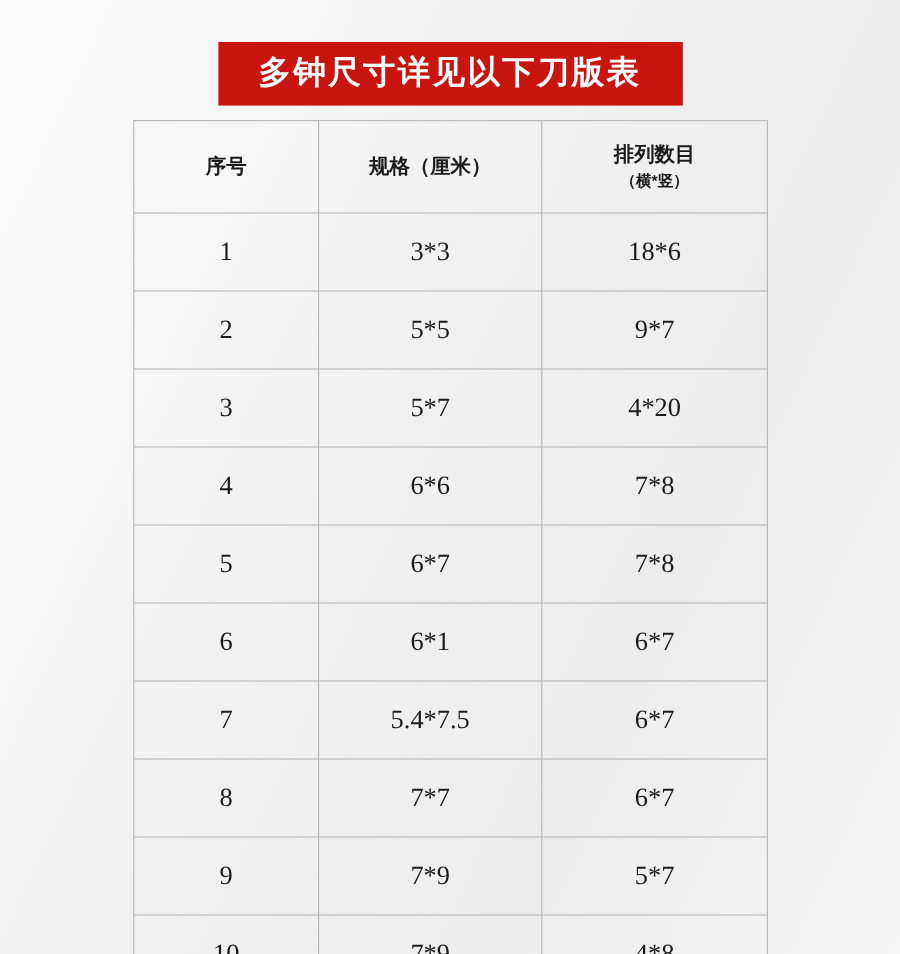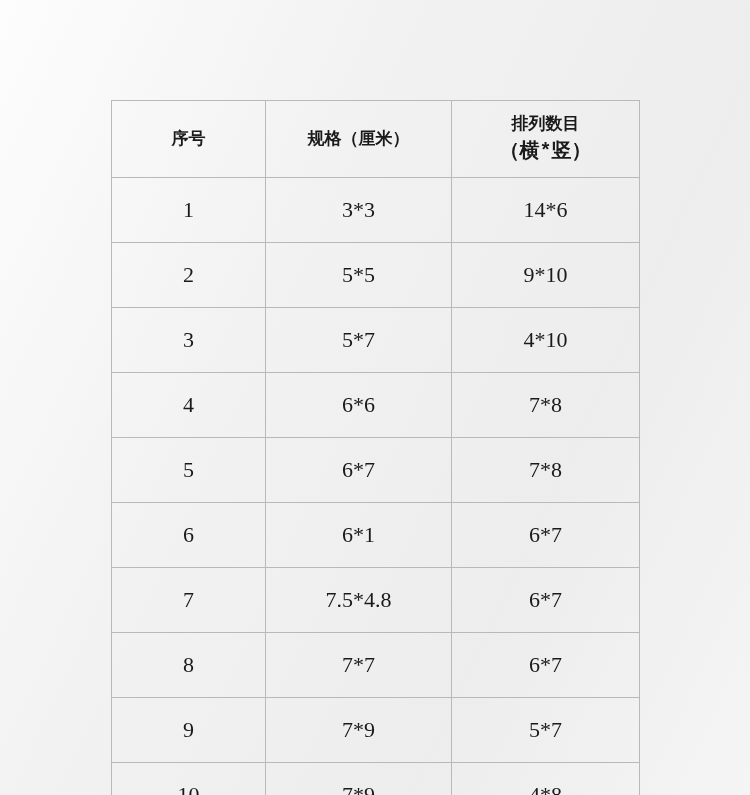--- a/index.html
+++ b/index.html
@@ -71,29 +71,31 @@
     font-weight: normal;
     height: 64px;
     padding: 0 4px;
     font-family: "Liberation Serif", serif;
   }
   table.cut-table col.c1 { width: 154px; }
   table.cut-table col.c2 { width: 186px; }
   table.cut-table col.c3 { width: 188px; }
   .th-line2 {
     display: block;
-    font-size: 20px;
-    font-family: Liberation Mono, monospace;
+    font-size: 13px;
   }
 </style>
 </head>
 <body>
 
 <div class="page">
 
+  <div class="banner-wrap">
+    <div class="banner" style="background: rgb(200, 21, 15); color: rgb(255, 255, 255);">多钟尺寸详见以下刀版表</div>
+  </div>
 
   <div class="table-wrap">
     <table class="cut-table">
       <colgroup>
         <col class="c1">
           <col class="c2">
           <col class="c3">
       </colgroup>
       <thead>
         <tr>
@@ -106,50 +108,50 @@
           <th>
             <span>排列数目</span>
             <span class="th-line2">（横*竖）</span>
           </th>
         </tr>
       </thead>
       <tbody>
         <tr>
           <td>1</td>
           <td>3*3</td>
-          <td>14*6</td>
+          <td>18*6</td>
         </tr>
         <tr>
           <td>2</td>
           <td>5*5</td>
-          <td>9*10</td>
+          <td>9*7</td>
         </tr>
         <tr>
           <td>3</td>
           <td>5*7</td>
-          <td>4*10</td>
+          <td>4*20</td>
         </tr>
         <tr>
           <td>4</td>
           <td>6*6</td>
           <td>7*8</td>
         </tr>
         <tr>
           <td>5</td>
           <td>6*7</td>
           <td>7*8</td>
         </tr>
         <tr>
           <td>6</td>
           <td>6*1</td>
           <td>6*7</td>
         </tr>
         <tr>
           <td>7</td>
-          <td>7.5*4.8</td>
+          <td>5.4*7.5</td>
           <td>6*7</td>
         </tr>
         <tr>
           <td>8</td>
           <td>7*7</td>
           <td>6*7</td>
         </tr>
         <tr>
           <td>9</td>
           <td>7*9</td>

